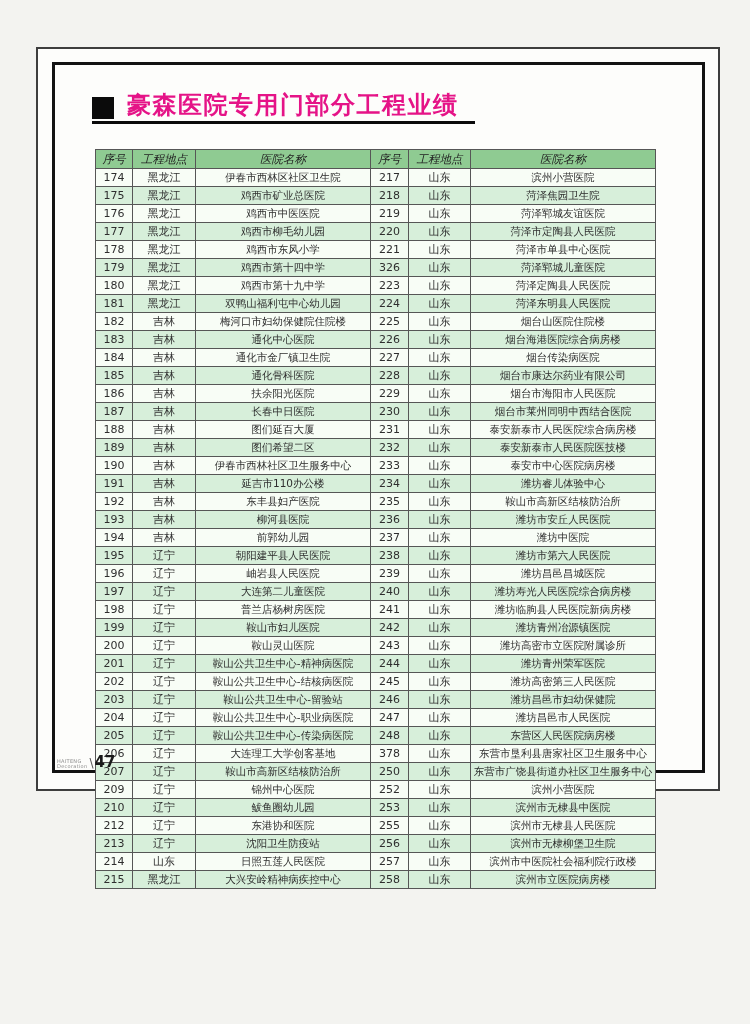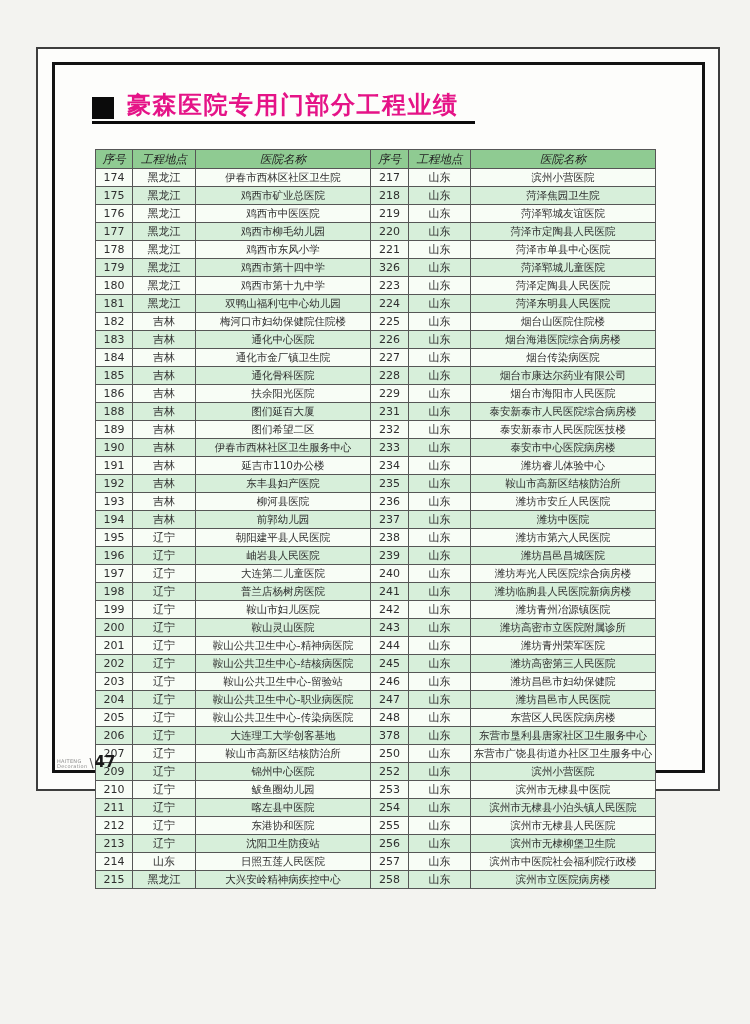--- a/index.html
+++ b/index.html
@@ -186,20 +186,28 @@
           </tr>
           <tr>
             <td>186</td>
             <td>吉林</td>
             <td class="name">扶余阳光医院</td>
             <td>229</td>
             <td>山东</td>
             <td class="name">烟台市海阳市人民医院</td>
           </tr>
           <tr>
+            <td>187</td>
+            <td>吉林</td>
+            <td class="name">长春中日医院</td>
+            <td>230</td>
+            <td>山东</td>
+            <td class="name">烟台市莱州同明中西结合医院</td>
+          </tr>
+          <tr>
             <td>188</td>
             <td>吉林</td>
             <td class="name">图们延百大厦</td>
             <td>231</td>
             <td>山东</td>
             <td class="name">泰安新泰市人民医院综合病房楼</td>
           </tr>
           <tr>
             <td>189</td>
             <td>吉林</td>
@@ -360,28 +368,20 @@
             <td>山东</td>
             <td class="name">滨州小营医院</td>
           </tr>
           <tr>
             <td>210</td>
             <td>辽宁</td>
             <td class="name">鲅鱼圈幼儿园</td>
             <td>253</td>
             <td>山东</td>
             <td class="name">滨州市无棣县中医院</td>
-          </tr>
-          <tr>
-            <td>211</td>
-            <td>辽宁</td>
-            <td class="name">喀左县中医院</td>
-            <td>254</td>
-            <td>山东</td>
-            <td class="name">滨州市无棣县小泊头镇人民医院</td>
           </tr>
           <tr>
             <td>212</td>
             <td>辽宁</td>
             <td class="name">东港协和医院</td>
             <td>255</td>
             <td>山东</td>
             <td class="name">滨州市无棣县人民医院</td>
           </tr>
           <tr>

